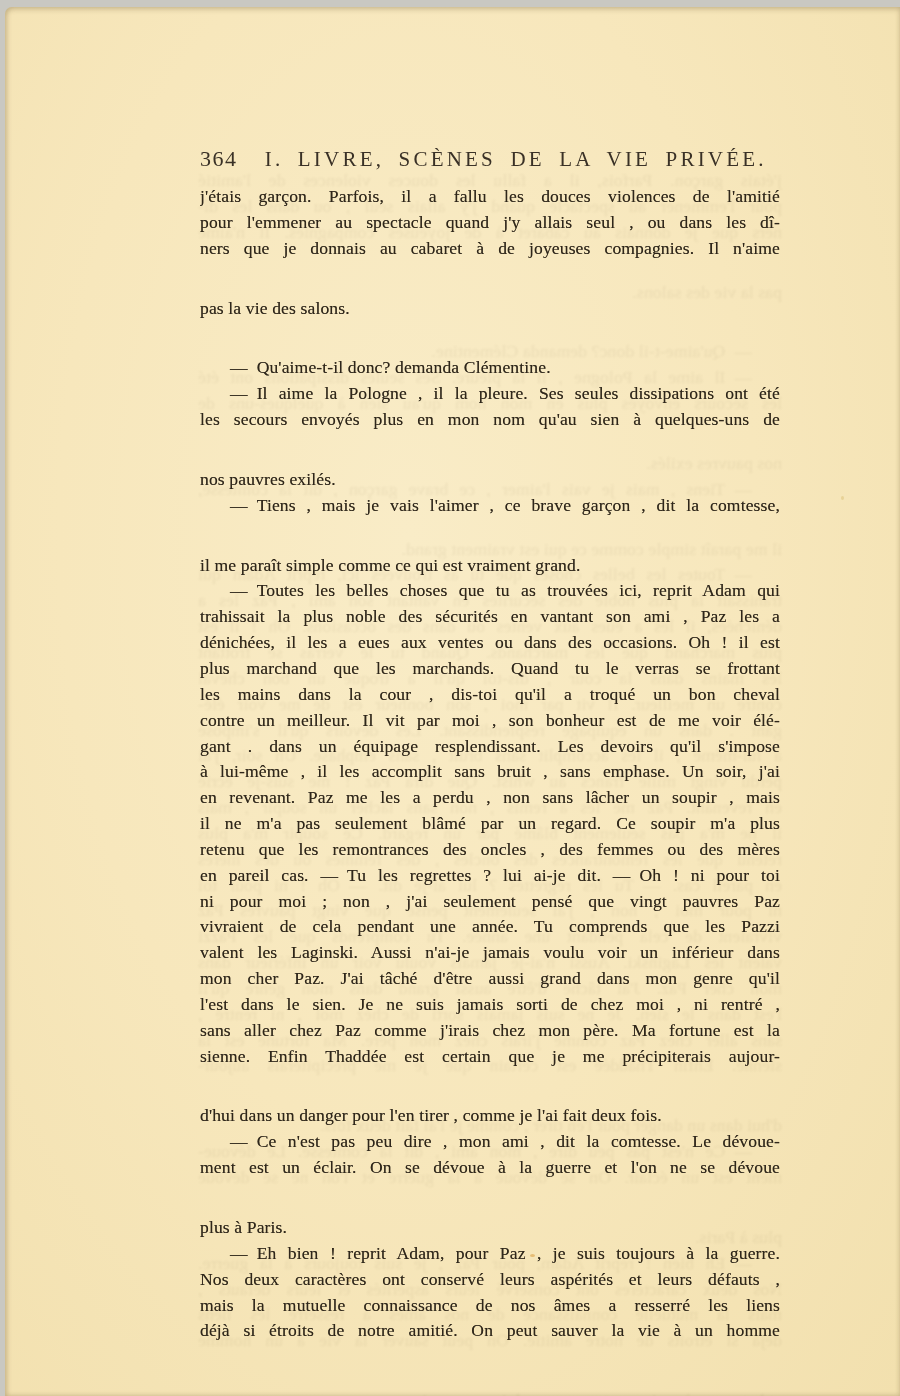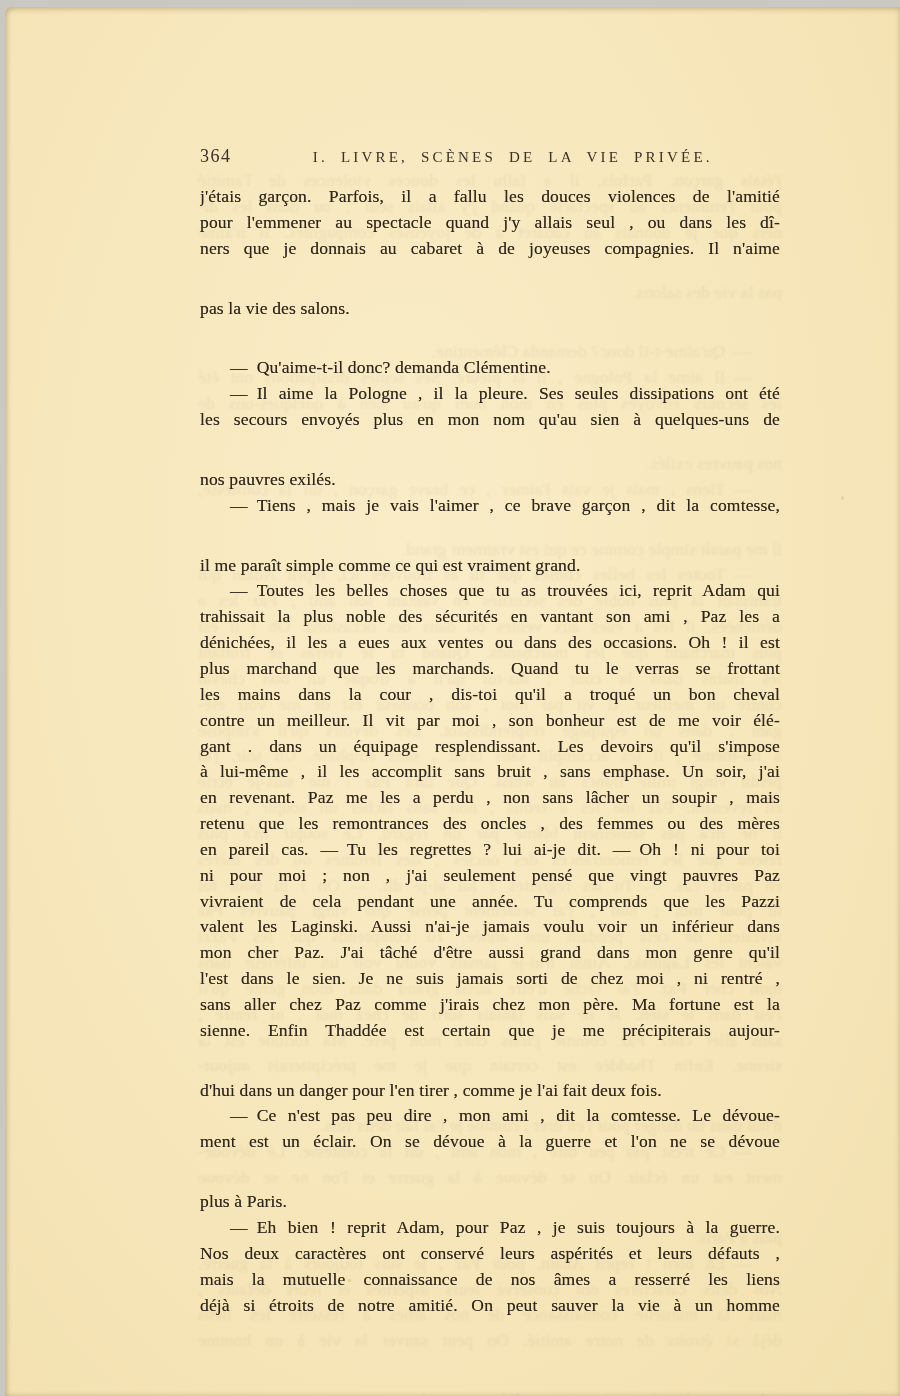--- a/index.html
+++ b/index.html
@@ -36,24 +36,24 @@
   .content {
     position:absolute; left:200px; top:146px; width:580px;
     z-index:2;
     color:#2e261a;
   }
   .header {
     display:flex; align-items:baseline;
     height:30px; margin-bottom:8px;
     color:#3a3126;
   }
-  .pagenum { font-size:18px; letter-spacing:1.5px; }
+  .pagenum { font-size:22px; letter-spacing:1.5px; }
   .runhead {
     flex:1; text-align:center;
-    font-size:15px; letter-spacing:3.2px; word-spacing:6px;
+    font-size:21px; letter-spacing:3.2px; word-spacing:6px;
     padding-left:14px;
     white-space:nowrap;
   }
   .line {
     font-size:17.6px;
     line-height:25.85px; height:25.85px;
     text-align:justify;
     -moz-text-align-last:justify;
     text-align-last:justify;
     letter-spacing:.12px;
@@ -132,20 +132,21 @@
       <div class="line last">il me paraît simple comme ce qui est vraiment grand.</div>
       <div class="line indent">— Toutes les belles choses que tu as trouvées ici, reprit Adam qui</div>
       <div class="line">trahissait la plus noble des sécurités en vantant son ami , Paz les a</div>
       <div class="line">dénichées, il les a eues aux ventes ou dans des occasions. Oh ! il est</div>
       <div class="line">plus marchand que les marchands. Quand tu le verras se frottant</div>
       <div class="line">les mains dans la cour , dis-toi qu'il a troqué un bon cheval</div>
       <div class="line">contre un meilleur. Il vit par moi , son bonheur est de me voir élé-</div>
       <div class="line">gant . dans un équipage resplendissant. Les devoirs qu'il s'impose</div>
       <div class="line">à lui-même , il les accomplit sans bruit , sans emphase. Un soir, j'ai</div>
       <div class="line">en revenant. Paz me les a perdu , non sans lâcher un soupir , mais</div>
+      <div class="line">il ne m'a pas seulement blâmé par un regard. Ce soupir m'a plus</div>
       <div class="line">retenu que les remontrances des oncles , des femmes ou des mères</div>
       <div class="line">en pareil cas. — Tu les regrettes ? lui ai-je dit. — Oh ! ni pour toi</div>
       <div class="line">ni pour moi ; non , j'ai seulement pensé que vingt pauvres Paz</div>
       <div class="line">vivraient de cela pendant une année. Tu comprends que les Pazzi</div>
       <div class="line">valent les Laginski. Aussi n'ai-je jamais voulu voir un inférieur dans</div>
       <div class="line">mon cher Paz. J'ai tâché d'être aussi grand dans mon genre qu'il</div>
       <div class="line">l'est dans le sien. Je ne suis jamais sorti de chez moi , ni rentré ,</div>
       <div class="line">sans aller chez Paz comme j'irais chez mon père. Ma fortune est la</div>
       <div class="line">sienne. Enfin Thaddée est certain que je me précipiterais aujour-</div>
       <div class="line last">d'hui dans un danger pour l'en tirer , comme je l'ai fait deux fois.</div>

